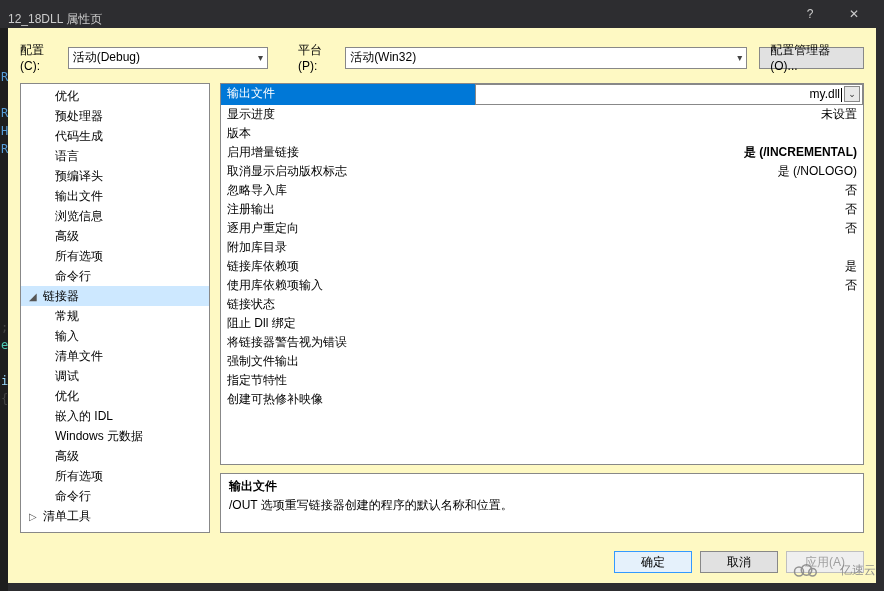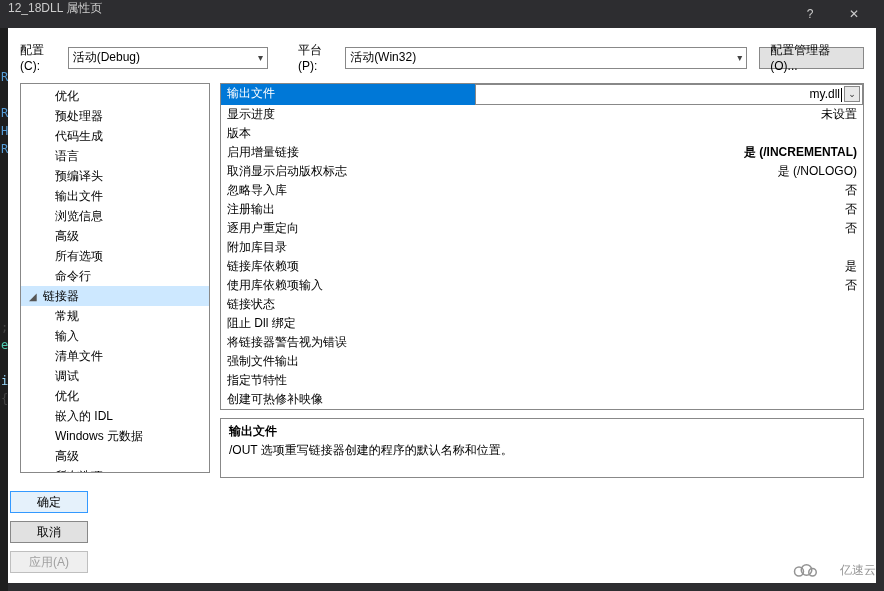--- a/index.html
+++ b/index.html
@@ -1,21 +1,21 @@
 <!DOCTYPE html>
 <html><head>
 <meta charset="utf-8">
 <style>
   * { box-sizing: border-box; margin: 0; padding: 0; font-family: "Microsoft YaHei", "Segoe UI", sans-serif; font-size: 12px; }
   body { background: #2d2d30; width: 884px; height: 591px; overflow: hidden; }
-  .titlebar { background: #2d2d30; color: #ccc; height: 28px; display: flex; align-items: flex-start; padding: 0 8px; }
+  .titlebar { background: #2d2d30; color: #ccc; height: 28px; display: flex; align-items: flex-end; padding: 0 8px; }
   .titlebar .title { flex: 1; }
   .titlebar .controls { display: flex; gap: 0; }
   .titlebar .ctl { width: 44px; height: 28px; display: flex; align-items: center; justify-content: center; color: #ccc; user-select: none; }
-  .dlgbody { background: #ffffff; position: absolute; left: 8px; right: 8px; top: 28px; bottom: 8px; display: flex; flex-direction: column; }
+  .dlgbody { background: #fef9c3; position: absolute; left: 8px; right: 8px; top: 28px; bottom: 8px; display: flex; flex-direction: column; }
   .cfgrow { display: flex; align-items: center; gap: 6px; padding: 14px 12px 10px 12px; }
   .cfgrow label { color: #000; }
   .combo { height: 22px; border: 1px solid #888; background: #fff; display: flex; align-items: center; padding: 0 4px; position: relative; }
   .combo .arrow { margin-left: auto; font-size: 10px; color: #444; }
   .combo.config { width: 211px; }
   .combo.platform { width: 424px; }
   .btn { height: 22px; border: 1px solid #888; background: #e1e1e1; padding: 0 10px; display: flex; align-items: center; justify-content: center; }
   .main { flex: 1; display: flex; gap: 10px; padding: 0 12px 10px 12px; min-height: 0; }
   .tree { width: 190px; background: #fff; border: 1px solid #888; overflow: auto; padding: 2px 0; }
   .tree .item { padding: 1px 4px 1px 34px; line-height: 18px; color: #000; white-space: nowrap; cursor: default; position: relative; }
@@ -29,21 +29,21 @@
   .grid-row .name { width: 254px; padding: 0 6px; color: #000; }
   .grid-row .val { flex: 1; padding: 0 6px; color: #000; position: relative; text-align: right; }
   .grid-row.sel { background: #0078d7; color: #fff; }
   .grid-row.sel .name { color: #fff; }
   .grid-row.sel .val { background: #fff; color: #000; border: 1px solid #888; padding: 0 20px 0 4px; }
   .grid-row.sel .val .drop { position: absolute; right: 2px; top: 1px; width: 16px; height: 16px; border: 1px solid #888; background: #e8e8e8; display: flex; align-items: center; justify-content: center; font-size: 9px; color: #333; }
   .grid-row .val .caret { display: inline-block; width: 1px; height: 14px; background: #000; margin-left: 1px; vertical-align: middle; }
   .grid-row b { font-weight: 700; }
   .desc { border: 1px solid #888; background: #fff; padding: 4px 8px 18px 8px; }
   .desc .dt { font-weight: 700; margin-bottom: 2px; }
-  .actions { display: flex; gap: 8px; justify-content: flex-end; padding: 8px 12px 10px 2px; flex-direction: column; }
+  .actions { display: flex; gap: 8px; justify-content: flex-end; padding: 8px 12px 10px 12px; }
   .actions .btn { width: 78px; justify-content: center; }
   .actions .btn.primary { border: 1px solid #3399ff; background: #e5f1fb; }
   .actions .btn.disabled { color: #a0a0a0; background: #efefef; border: 1px solid #bfbfbf; cursor: default; }
   .watermark { position: absolute; right: 0; bottom: 4px; display: flex; align-items: center; gap: 20px; color: #888; opacity: 0.9; }
   .wm-icon { width: 30px; height: 18px; }
   .wm-icon svg { width: 30px; height: 18px; }
   .left-edge { position: absolute; left: 0; top: 28px; bottom: 0; width: 8px; background: #1e1e1e; }
   .left-gutter-char { position: absolute; color: #569cd6; font-family: Consolas, monospace; font-size: 12px; }
 </style>
 </head>

